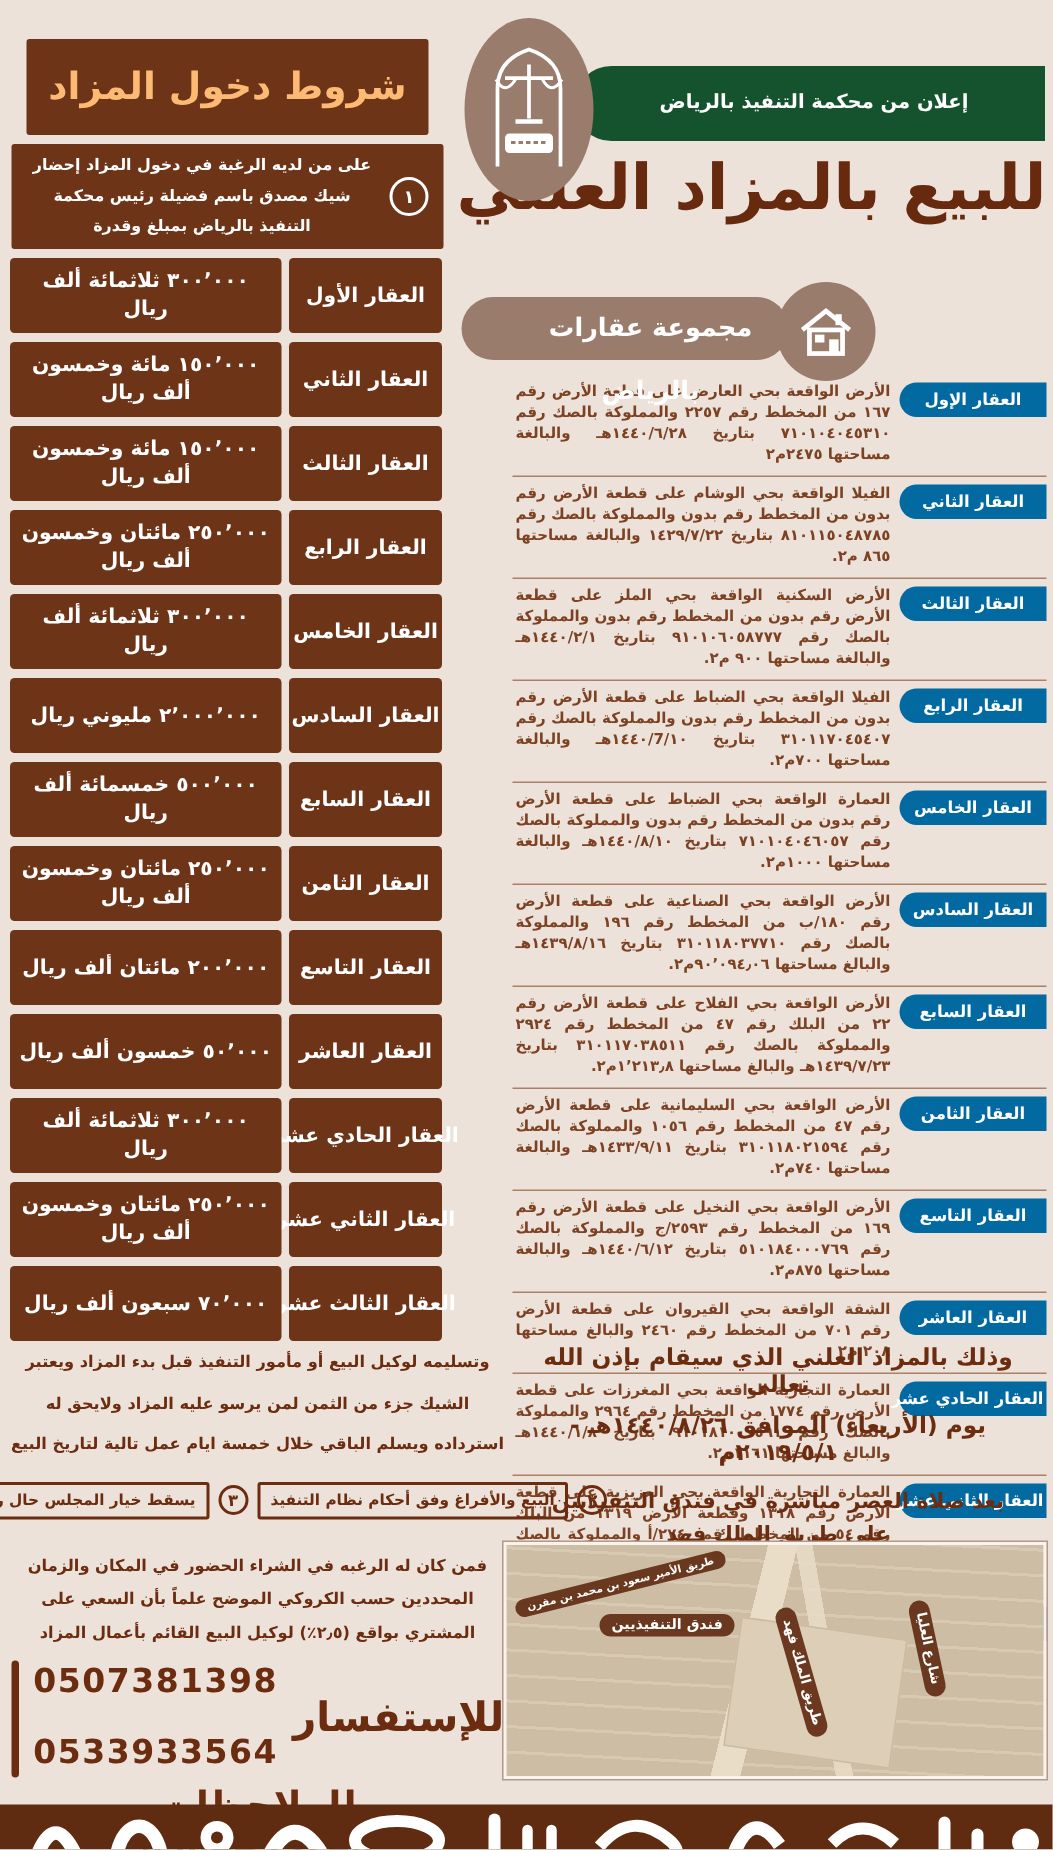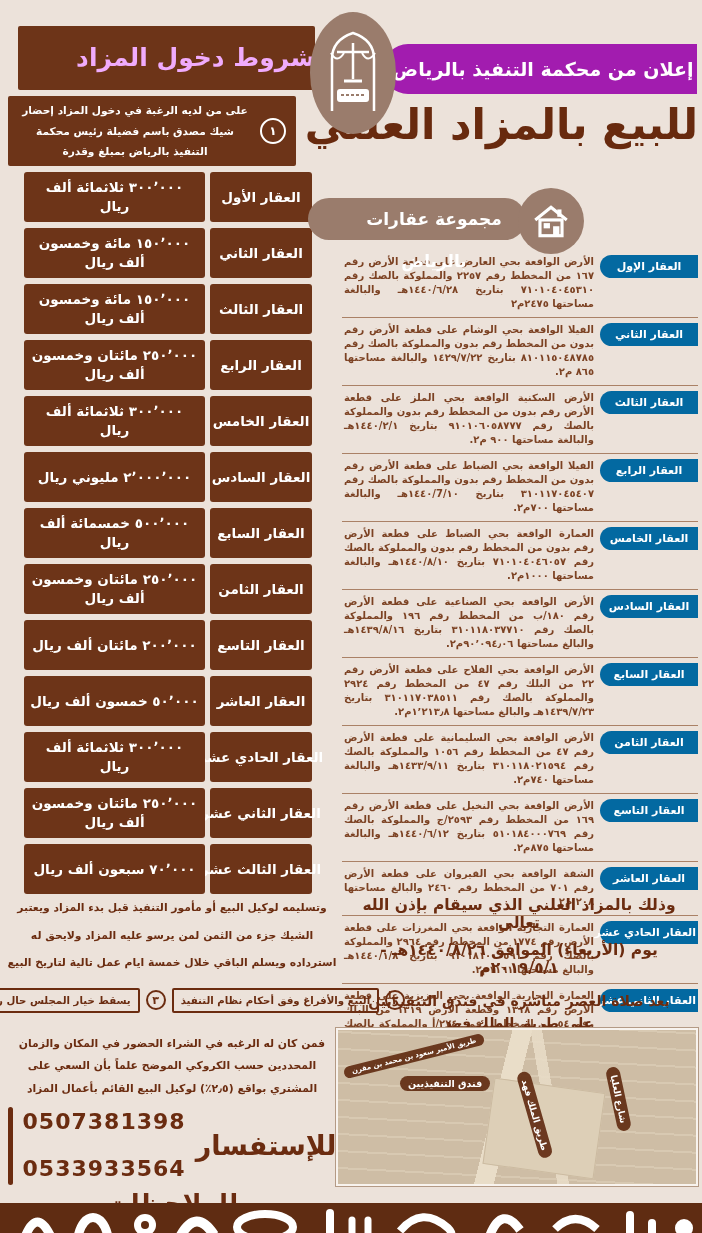--- a/index.html
+++ b/index.html
@@ -1,35 +1,35 @@
 <!DOCTYPE html>
 <html lang="ar" dir="rtl"><head>
 <meta charset="utf-8">
 <style>
   html,body{margin:0;padding:0;background:#d9cdc4;}
   #ad{position:relative;width:702px;height:1233px;margin:0 auto;background:#ece2da;
       font-family:"DejaVu Sans","Liberation Sans",sans-serif;font-weight:700;overflow:hidden;direction:rtl;}
   
-  #cond-title{position:absolute;left:18px;top:26px;width:268px;height:64px;background:#6d3418;color:#f0abfc;
-      font-size:25px;line-height:64px;border-radius:2px;padding-left:29px;}
+  #cond-title{position:absolute;left:18px;top:26px;width:268px;height:64px;background:#6d3418;color:#fdba74;
+      font-size:25px;line-height:64px;text-align:center;border-radius:2px;}
   #cond1-box{position:absolute;left:8px;top:96px;width:288px;height:70px;background:#6d3418;color:#fff;
       display:flex;align-items:center;gap:8px;padding:4px 10px;box-sizing:border-box;border-radius:2px;}
   .circled-num-white{min-width:22px;height:22px;border:2px solid #fff;border-radius:50%;color:#fff;
       font-size:12px;display:flex;align-items:center;justify-content:center;}
   #cond1-text{flex:1;font-size:10.6px;line-height:1.95;text-align:center;}
   
-  #price-table{position:absolute;left:24px;top:172px;width:288px;}
+  #price-table{position:absolute;left:7px;top:172px;width:288px;}
   .price-row{display:flex;gap:5px;margin-bottom:6px;height:50px;}
   .pcell{background:#6d3418;color:#fff;display:flex;align-items:center;justify-content:center;
       text-align:center;border-radius:3px;}
   .plabel{width:102px;min-width:102px;font-size:13.5px;white-space:nowrap;}
   .pamount{flex:1;font-size:13.5px;padding:0 6px;line-height:1.4;}
   
-  #ribbon{position:absolute;left:383px;top:44px;width:314px;height:50px;background:#a21caf;color:#fff;
-      font-size:19px;line-height:50px;text-align:center;border-radius:25px 0 0 25px;padding-left:6px;box-sizing:border-box;}
+  #ribbon{position:absolute;left:383px;top:44px;width:314px;height:50px;background:#14532d;color:#fff;
+      font-size:13px;line-height:50px;text-align:center;border-radius:25px 0 0 25px;padding-left:6px;box-sizing:border-box;}
   #emblem{position:absolute;left:310px;top:12px;width:86px;height:122px;background:#9a7c6c;border-radius:50%;
       z-index:2;display:flex;align-items:center;justify-content:center;}
   #main-title{position:absolute;left:330px;top:100px;width:368px;font-size:42px;color:#682a0e;
       text-align:center;white-space:nowrap;letter-spacing:-1px;}
   #badge-pill{position:absolute;left:308px;top:198px;width:218px;height:42px;background:#9a7c6c;color:#fff;
       font-size:17px;line-height:42px;text-align:center;border-radius:21px;padding-left:34px;box-sizing:border-box;z-index:1;}
   #badge-circle{position:absolute;left:518px;top:188px;width:66px;height:66px;background:#9a7c6c;border-radius:50%;
       z-index:2;display:flex;align-items:center;justify-content:center;}
   
   #details{position:absolute;left:342px;top:250px;width:356px;}

